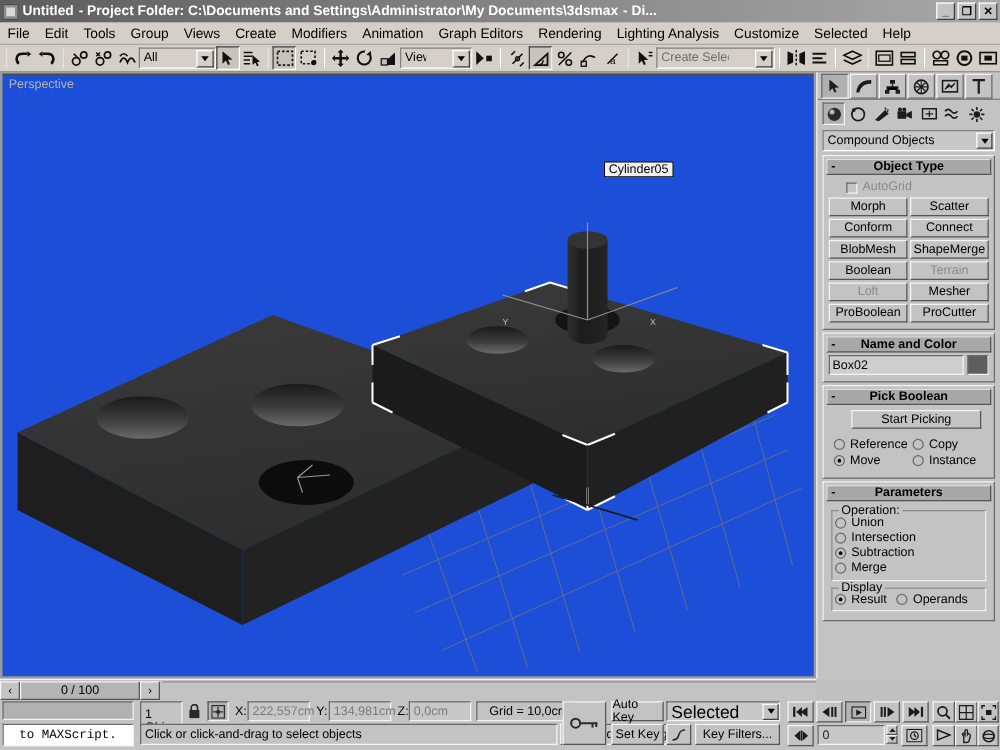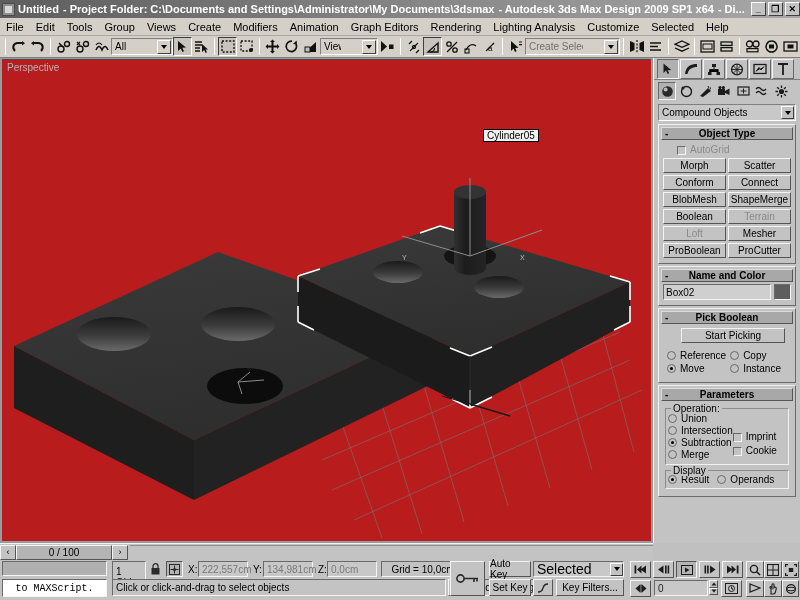--- a/index.html
+++ b/index.html
@@ -119,21 +119,21 @@
   }
 
   
   #viewport-frame {
     position: absolute; left: 0; top: 58px; width: 653px; height: 485px;
     background: #9a9a9a;
     padding: 1px 2px 2px 2px;
   }
   #viewport {
     width: 100%; height: 100%;
-    background: #b91c1c;
+    background: #1d4ed8;
     position: relative;
     overflow: hidden;
     border-top: 1px solid #4a4a4a;
   }
   #vp-label {
     position: absolute; left: 5px; top: 2px;
     color: #b4b4b4; font-size: 10px;
   }
   #vp-svg { position: absolute; left: 0; top: 0; }
 
@@ -391,21 +391,20 @@
 </style>
 </head>
 <body>
 
 <div id="app">
 
   <div id="titlebar">
     <div class="app-icon"></div>
     <span class="t-seg">Untitled</span>
     <span class="t-seg">- Project Folder: C:\Documents and Settings\Administrator\My Documents\3dsmax</span>
-    <span class="t-seg">- Autodesk 3ds Max Design 2009 SP1  x64</span>
     <span class="t-seg">- Di...</span>
     <div class="spacer"></div>
     <div class="winbtn">_</div>
     <div class="winbtn">❐</div>
     <div class="winbtn">✕</div>
   </div>
 
   <div id="menubar">
     <div class="mi">File</div>
     <div class="mi">Edit</div>
@@ -903,30 +902,20 @@
               </div>
               <div class="radiorow" style="margin:1px 0;">
                 <span class="radio on"></span>
                 <span>Subtraction</span>
               </div>
               <div class="radiorow" style="margin:1px 0;">
                 <span class="radio"></span>
                 <span>Merge</span>
               </div>
             </div>
-            <div style="width:58px; padding-top:18px;">
-              <div class="chkrow" style="margin:1px 0 3px 0;">
-                <span class="chkbox"></span>
-                <span>Imprint</span>
-              </div>
-              <div class="chkrow" style="margin:1px 0 0 0;">
-                <span class="chkbox"></span>
-                <span>Cookie</span>
-              </div>
-            </div>
           </div>
         </div>
 
         <div class="groupbox">
           <span class="gtitle">Display</span>
           <div style="display:flex; gap:8px;">
             <div class="radiorow">
               <span class="radio on"></span>
               <span>Result</span>
             </div>

